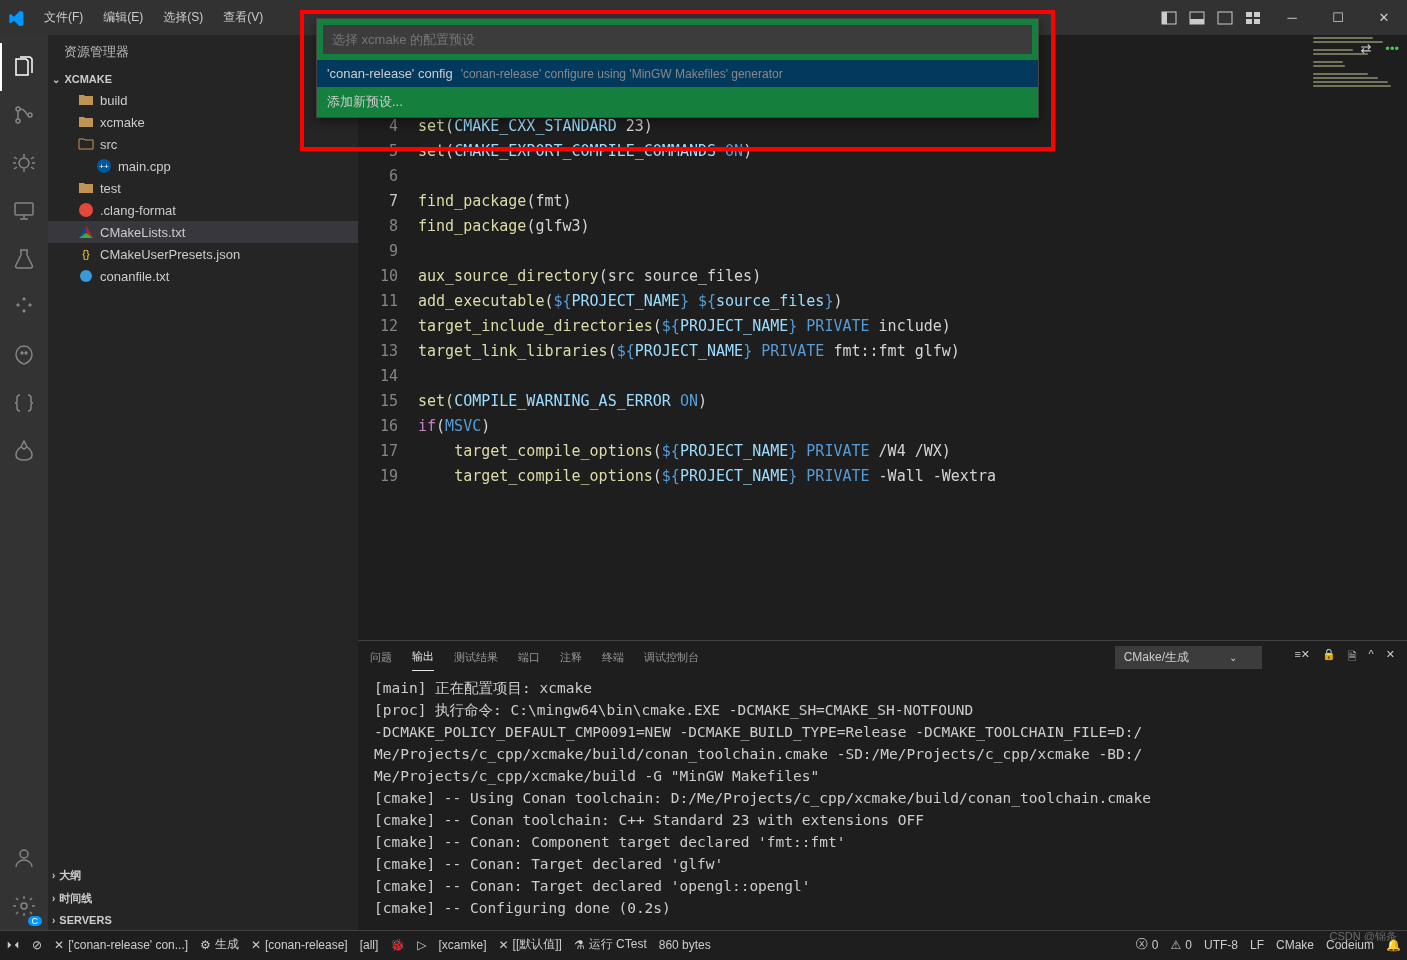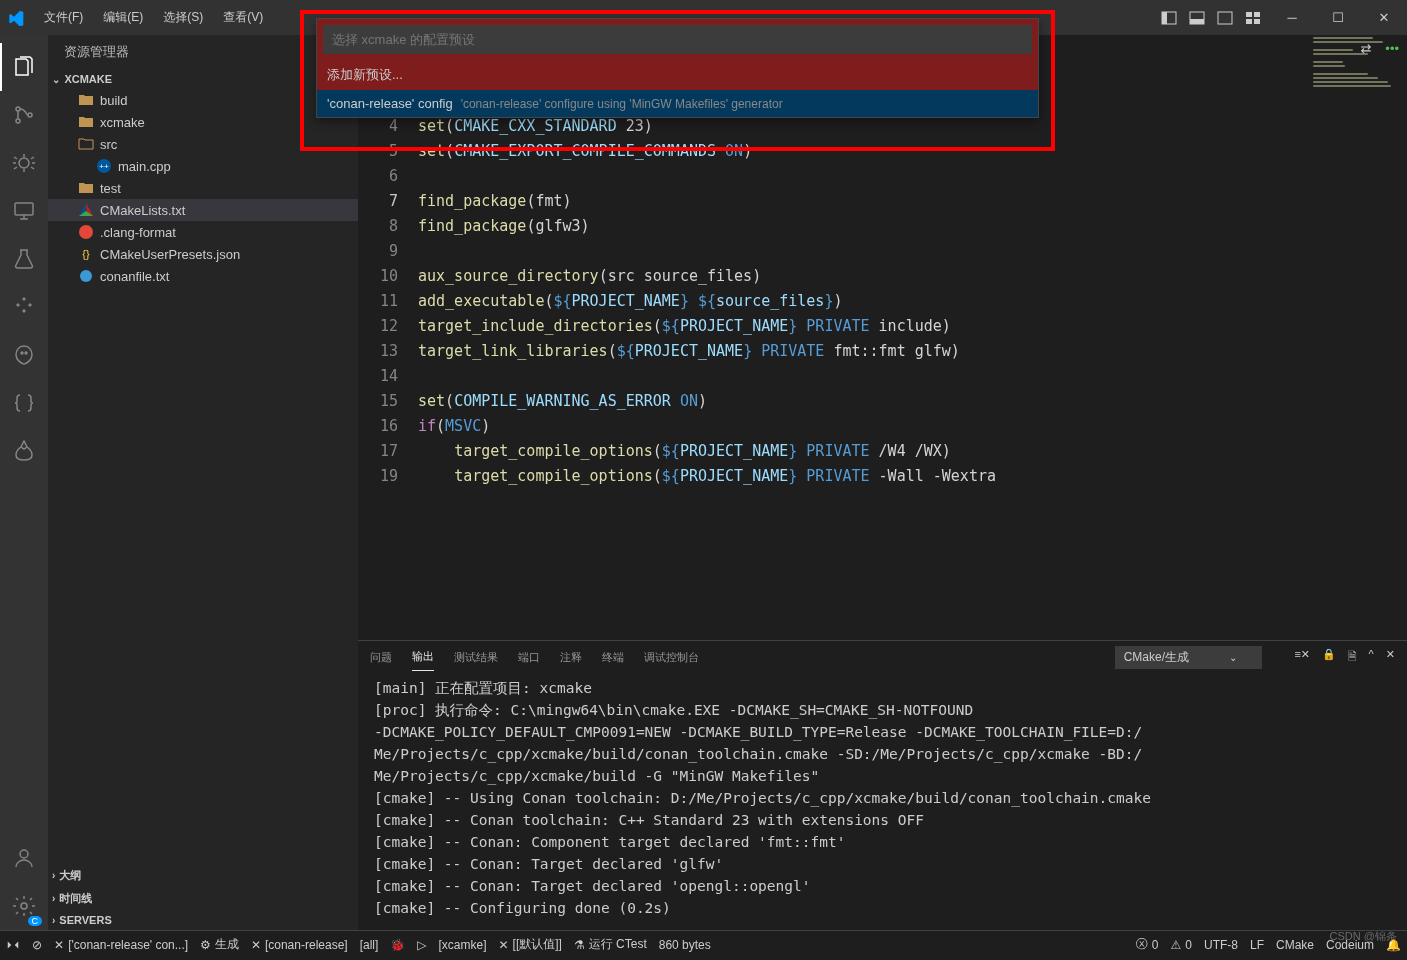--- a/index.html
+++ b/index.html
@@ -44,21 +44,21 @@
 .panel-spacer { flex: 1; }
 .panel-select { background: #3c3c3c; border: 1px solid #3c3c3c; color: #cccccc; padding: 2px 24px 2px 8px; font-size: 12px; display: flex; align-items: center; gap: 40px; }
 .panel-icons { display: flex; gap: 12px; margin-left: 12px; color: #cccccc; }
 .panel-body { flex: 1; padding: 4px 16px; font-family: Consolas, monospace; font-size: 14.5px; line-height: 22px; color: #cccccc; overflow: hidden; white-space: pre; }
 .statusbar { height: 28px; background: #1e1e1e; border-top: 1px solid #414141; display: flex; align-items: center; font-size: 12px; padding: 0 6px; gap: 12px; color: #cccccc; }
 .sb-item { display: flex; align-items: center; gap: 4px; cursor: pointer; }
 .sb-spacer { flex: 1; }
 .minimap { position: absolute; right: 0; top: 0; width: 100px; height: 200px; background: #1e1e1e; opacity: 0.45; }
 .minimap-line { height: 2px; margin: 2px 6px; border-radius: 1px; }
 .quickpick-overlay { position: absolute; top: 10px; left: 300px; width: 755px; border: 4px solid #ff0000; background: transparent; z-index: 100; padding-bottom: 12px; }
-.quickpick { background: #7f1d1d; border: 1px solid #454545; margin: 4px 12px 17px 12px; box-shadow: 0 4px 10px rgba(0,0,0,0.4); }
+.quickpick { background: #15803d; border: 1px solid #454545; margin: 4px 12px 17px 12px; box-shadow: 0 4px 10px rgba(0,0,0,0.4); }
 .qp-input { background: #3c3c3c; border: 1px solid #3c3c3c; color: #cccccc; padding: 6px 8px; margin: 6px; font-size: 13px; width: calc(100% - 12px); }
 .qp-item { padding: 6px 10px; display: flex; align-items: center; gap: 8px; cursor: pointer; font-size: 13px; }
 .qp-item.sel { background: #04395e; }
 .qp-desc { color: #888888; font-size: 12px; }
 .watermark { position: absolute; bottom: 16px; right: 10px; color: #6a6a6a; font-size: 11px; z-index: 50; }
 .chev { font-size: 10px; }
 .editor-actions { position: absolute; top: 6px; right: 8px; display: flex; gap: 14px; color: #cccccc; z-index: 5; }
 </style>
 </head>
 <body>
@@ -219,37 +219,37 @@
           <span>main.cpp</span>
         </div>
         <div class="tree-item">
           <span class="file-icon">
             <svg width="16" height="16" viewBox="0 0 16 16">
               <path fill="#c09553" d="M1 3h5l1 1h8v9H1z"></path>
             </svg>
           </span>
           <span>test</span>
         </div>
+        <div class="tree-item">
+          <span class="file-icon">
+            <svg width="16" height="16" viewBox="0 0 16 16">
+              <circle cx="8" cy="8" r="7" fill="#e4483b"></circle>
+            </svg>
+          </span>
+          <span>.clang-format</span>
+        </div>
         <div class="tree-item selected">
           <span class="file-icon">
             <svg width="16" height="16" viewBox="0 0 16 16">
               <path fill="#064f8c" d="M8 1L1 14h6z"></path>
               <path fill="#be2127" d="M8 1l7 13H9z"></path>
               <path fill="#3ea748" d="M1 14h14l-7-5z"></path>
             </svg>
           </span>
           <span>CMakeLists.txt</span>
-        </div>
-        <div class="tree-item">
-          <span class="file-icon">
-            <svg width="16" height="16" viewBox="0 0 16 16">
-              <circle cx="8" cy="8" r="7" fill="#e4483b"></circle>
-            </svg>
-          </span>
-          <span>.clang-format</span>
         </div>
         <div class="tree-item">
           <span class="file-icon">
             <svg width="16" height="16" viewBox="0 0 16 16">
               <text x="8" y="12" font-size="11" text-anchor="middle" fill="#f5d442">{}</text>
             </svg>
           </span>
           <span>CMakeUserPresets.json</span>
         </div>
         <div class="tree-item">
@@ -377,23 +377,23 @@
   <div class="sb-item">UTF-8</div>
   <div class="sb-item">LF</div>
   <div class="sb-item">CMake</div>
   <div class="sb-item">Codeium</div>
   <div class="sb-item">🔔</div>
 </div>
 
 <div class="quickpick-overlay">
   <div class="quickpick">
     <input class="qp-input" placeholder="选择 xcmake 的配置预设" style="">
-    <div class="qp-item">
-      <span>添加新预设...</span>
-    </div>
     <div class="qp-item sel">
       <span>'conan-release' config</span>
       <span class="qp-desc">'conan-release' configure using 'MinGW Makefiles' generator</span>
     </div>
+    <div class="qp-item">
+      <span>添加新预设...</span>
+    </div>
   </div>
 </div>
 
 <div class="watermark">CSDN @锦条</div>
 
 </body></html>

